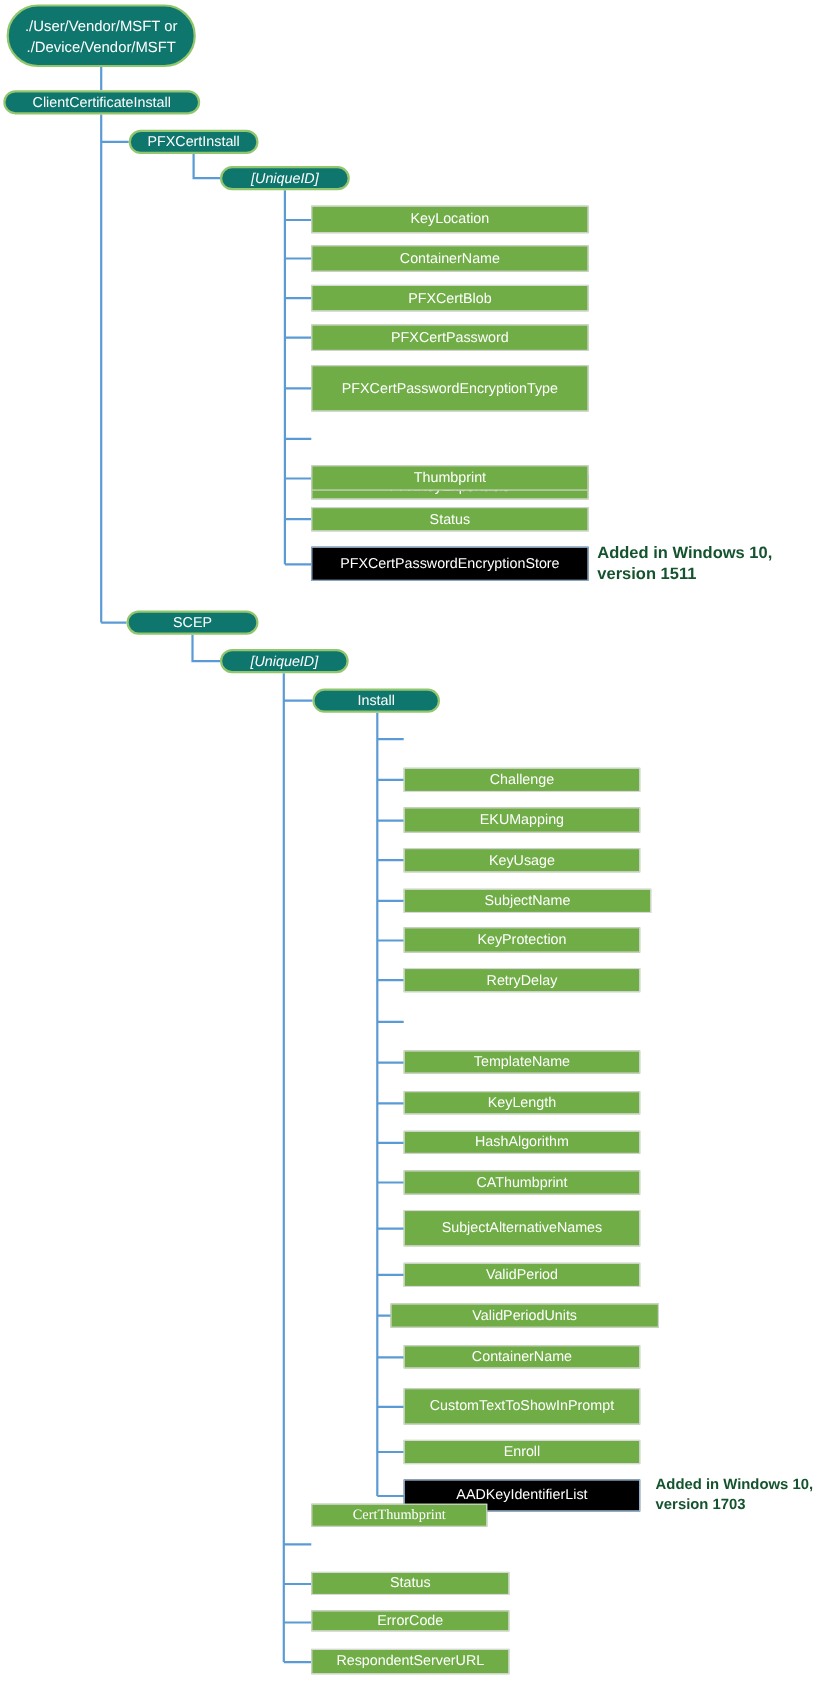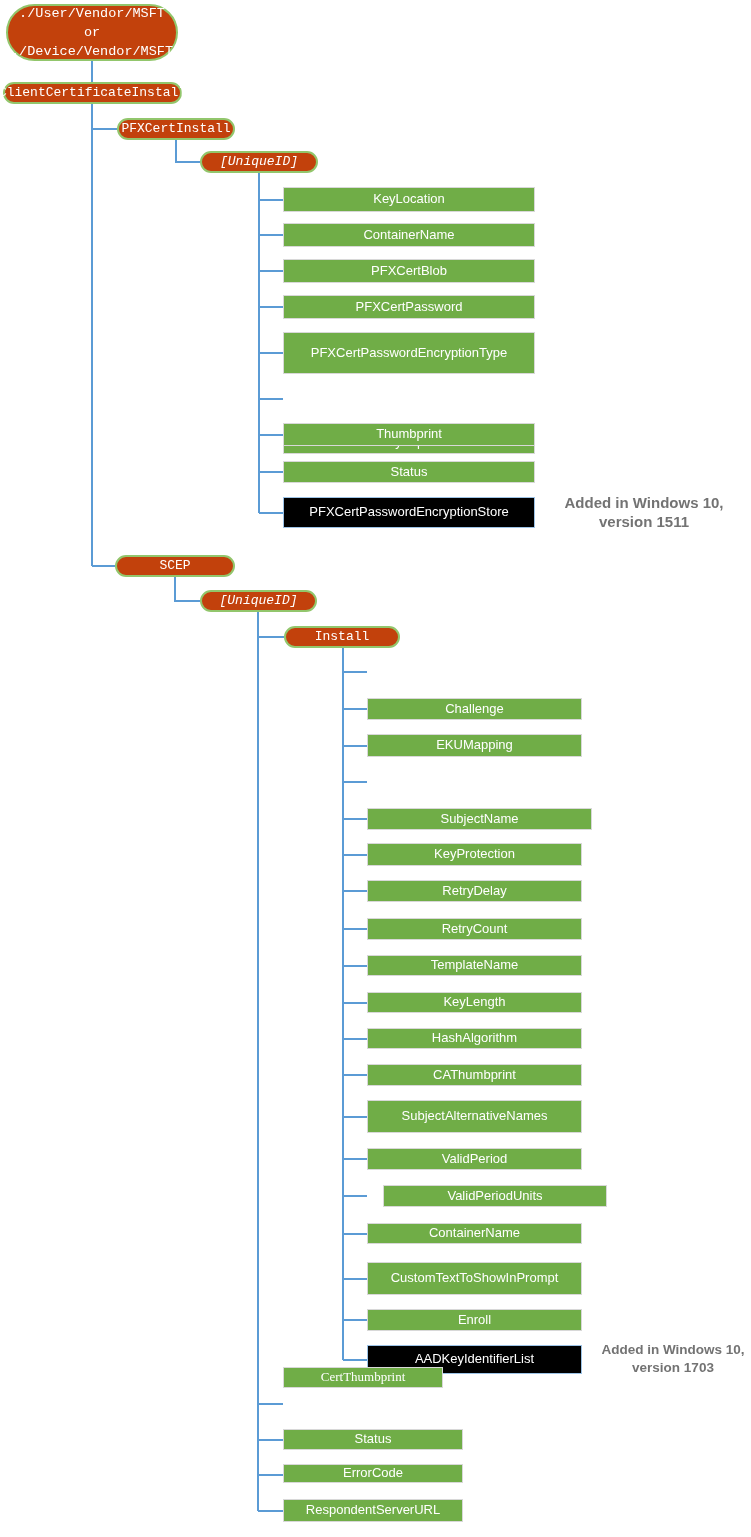--- a/index.html
+++ b/index.html
@@ -11,41 +11,40 @@
     overflow:hidden;
   }
   #connectors{position:absolute;left:0;top:0;width:751px;height:1537px;}
   .node{
     position:absolute;
     display:flex;align-items:center;justify-content:center;
     color:#ffffff;font-size:13px;line-height:1.15;
     text-align:center;box-sizing:border-box;white-space:nowrap;
   }
   .pill{
-    background:#c2410c;
+    background:#0f766e;
     border:2px solid #92C66C;
     border-radius:13px;
-    font-family:Liberation Mono, monospace;
   }
   .pill.root{
     border-radius:30px;
     white-space:normal;flex-direction:column;
     font-size:13.5px;line-height:19px;
   }
   .pill.uid{font-style:italic;}
   .rect{
     background:#70AD47;
     border:1px solid #D8D8D8;
   }
   .rect.blue{
     background:#000000;
     border-color:#9DC3E6;
   }
   .annotation{
-    position:absolute;color:#737373;text-align:center;
+    position:absolute;color:#14532d;text-align:left;
     font-weight:600;
   }
   .annotation.a1{font-size:15px;line-height:19px;}
   .annotation.a2{font-size:13.5px;line-height:18px;}
 </style>
 </head>
 <body>
 
 <div id="canvas">
 
@@ -97,31 +96,31 @@
     <span>Added in Windows 10,</span><br>
     <span>version 1511</span>
   </div>
 
   <div class="node pill" style="left:115px;top:555px;width:120px;height:22px;">SCEP</div>
   <div class="node pill uid" style="left:200px;top:590px;width:117px;height:22px;">[UniqueID]</div>
   <div class="node pill" style="left:284px;top:626px;width:116px;height:22px;">Install</div>
 
   <div class="node rect" style="left:367px;top:698px;width:215px;height:22px;">Challenge</div>
   <div class="node rect" style="left:367px;top:734px;width:215px;height:23px;">EKUMapping</div>
+  <div class="node rect" style="left:367px;top:771px;width:215px;height:22px;">KeyUsage</div>
   <div class="node rect" style="left:367px;top:808px;width:225px;height:22px;">SubjectName</div>
   <div class="node rect" style="left:367px;top:843px;width:215px;height:23px;">KeyProtection</div>
   <div class="node rect" style="left:367px;top:880px;width:215px;height:22px;">RetryDelay</div>
-  <div class="node rect" style="left:367px;top:918px;width:215px;height:22px;">RetryCount</div>
   <div class="node rect" style="left:367px;top:955px;width:215px;height:21px;">TemplateName</div>
   <div class="node rect" style="left:367px;top:992px;width:215px;height:21px;">KeyLength</div>
   <div class="node rect" style="left:367px;top:1028px;width:215px;height:21px;">HashAlgorithm</div>
   <div class="node rect" style="left:367px;top:1064px;width:215px;height:22px;">CAThumbprint</div>
   <div class="node rect" style="left:367px;top:1100px;width:215px;height:33px;">SubjectAlternativeNames</div>
   <div class="node rect" style="left:367px;top:1148px;width:215px;height:22px;">ValidPeriod</div>
-  <div class="node rect" style="left:383px;top:1185px;width:224px;height:22px;">ValidPeriodUnits</div>
+  <div class="node rect" style="left:355px;top:1185px;width:244px;height:22px;">ValidPeriodUnits</div>
   <div class="node rect" style="left:367px;top:1223px;width:215px;height:21px;">ContainerName</div>
   <div class="node rect" style="left:367px;top:1262px;width:215px;height:33px;">CustomTextToShowInPrompt</div>
   <div class="node rect" style="left:367px;top:1309px;width:215px;height:22px;">Enroll</div>
   <div class="node rect blue" style="left:367px;top:1345px;width:215px;height:29px;">AADKeyIdentifierList</div>
 
   <div class="annotation a2" style="left:596px;top:1341px;width:154px;">
     <span>Added in Windows 10,</span><br>
     <span>version 1703</span>
   </div>
 

